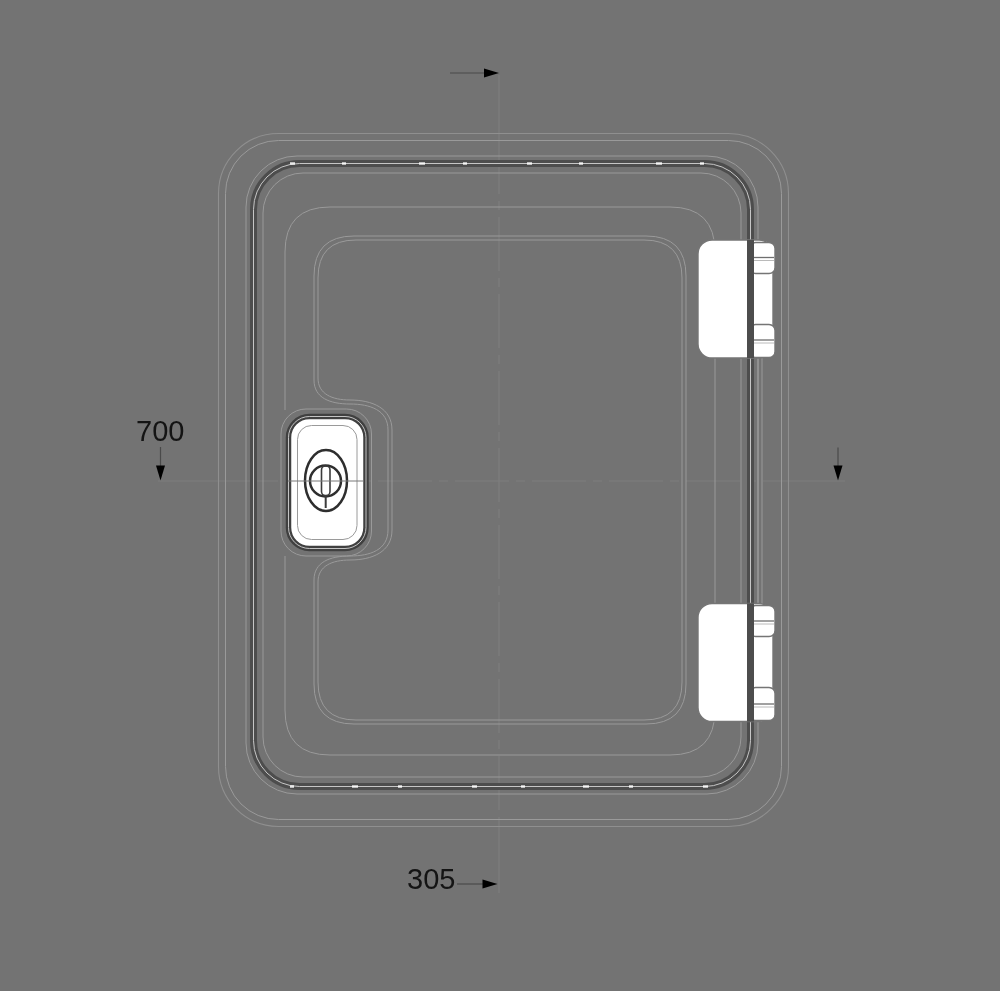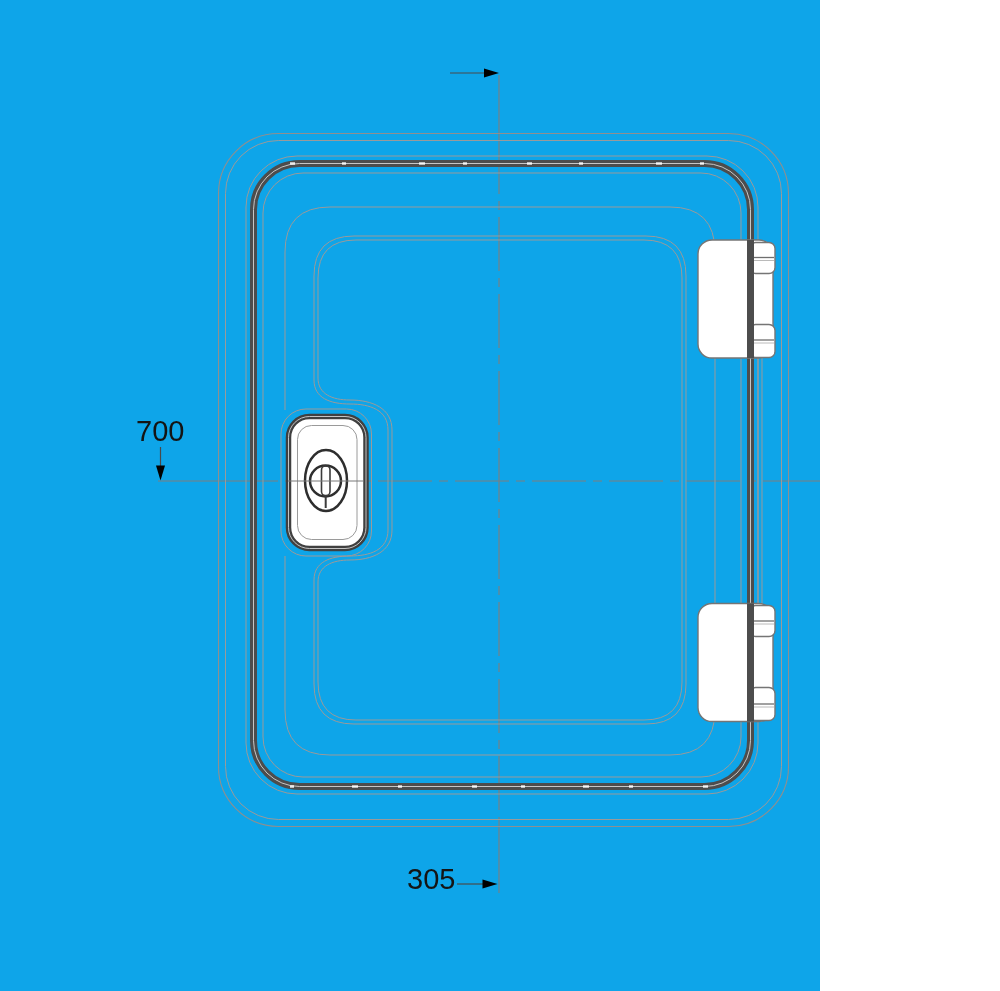--- a/index.html
+++ b/index.html
@@ -1,20 +1,20 @@
 <!DOCTYPE html>
 <html><head>
 <meta charset="utf-8">
 <style>
   html, body { margin: 0; padding: 0; background: #ffffff; }
   .canvas {
     position: relative;
-    width: 820px;
+    width: 1000px;
     height: 991px;
-    background: #0ea5e9;
+    background: #737373;
     font-family: "Liberation Sans", sans-serif;
     overflow: hidden;
   }
   svg { display: block; }
   .dim-text {
     font-family: "Liberation Sans", sans-serif;
     font-size: 29px;
     fill: #141414;
   }
   .thin   { fill: none; stroke: #8f8f8f; stroke-width: 1.1; }

